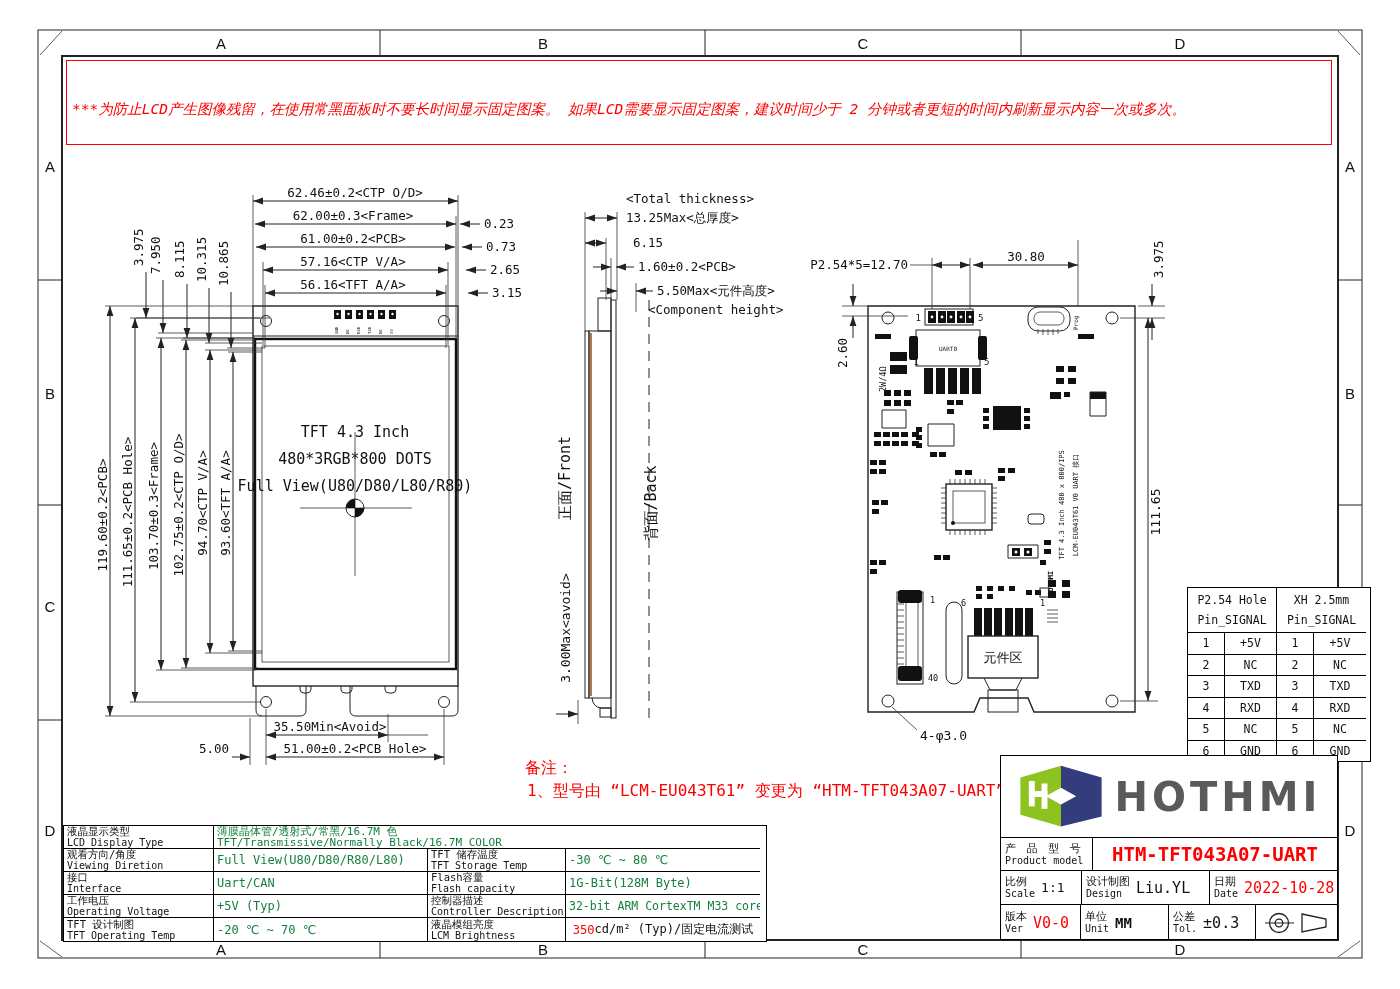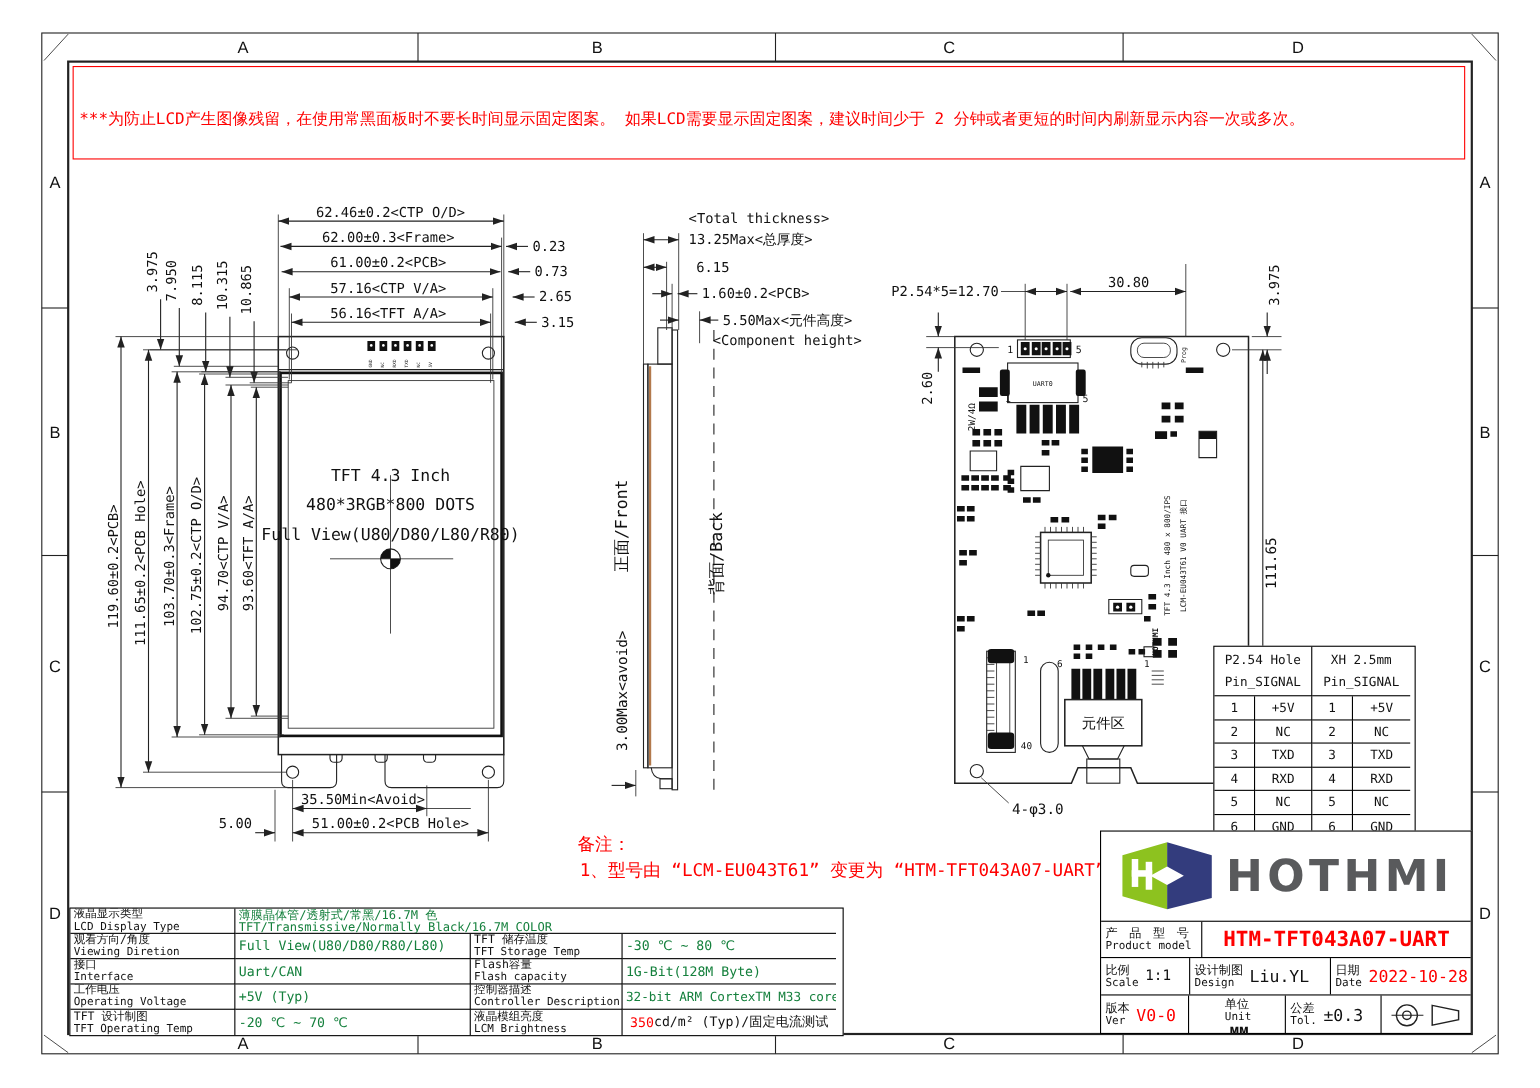--- a/index.html
+++ b/index.html
@@ -18,25 +18,25 @@
   .tiny{font-size:4px;}
   .t6{font-size:6px;}
   .t7{font-size:7px;}
   .t8{font-size:8.5px;}
   .t9{font-size:9px;}
   .zone{position:absolute;width:30px;height:16px;text-align:center;font-size:15px;
         font-family:"Liberation Sans","DejaVu Sans",sans-serif;color:#111;}
   
   #warnbox{position:absolute;left:66px;top:60px;width:1264px;height:83px;
            border:1px solid #fe0000;color:#fe0000;white-space:pre;overflow:hidden;}
-  #warnbox .w1{font-size:14.5px;line-height:20px;padding-left:5px;}
+  #warnbox .w1{font-size:14.5px;line-height:20px;padding-left:5px;font-style:italic;}
   
   .note{position:absolute;color:#fe0000;font-size:16px;white-space:pre;}
   
-  #pintable{position:absolute;left:1103px;top:587px;width:182px;
+  #pintable{position:absolute;left:1187px;top:587px;width:182px;
             border:1.5px solid #000;display:grid;grid-template-columns:37px 52px 37px 52px;
             background:#fff;font-size:11.5px;}
   #pintable .hc{grid-column:span 2;border-right:1px solid #000;border-bottom:1px solid #000;
             text-align:center;height:44px;display:flex;flex-direction:column;justify-content:center;gap:6px;}
   #pintable .hc.last{border-right:none;}
   #pintable .c{border-right:1px solid #000;border-bottom:1px solid #000;height:20.5px;
             display:flex;align-items:center;justify-content:center;}
   #pintable .c.lastcol{border-right:none;}
   #pintable .c.lastrow{border-bottom:none;}
   #pintable .hc.hrow{border-bottom:1px solid #000;}
@@ -561,21 +561,21 @@
       </div>
     </div>
     <div class="tb-row last" style="height:35px;">
       <div class="tb-cell" style="width:80px;">
         <div class="tb-lab">
             <div class="cn">版本</div>
             <div class="en">Ver</div>
           </div>
         <div class="tb-val red">V0-0</div>
       </div>
-      <div class="tb-cell" style="width:88px;flex-direction:column;">
+      <div class="tb-cell" style="width:88px;">
         <div class="tb-lab">
             <div class="cn">单位</div>
             <div class="en">Unit</div>
           </div>
         <div class="tb-val" style="font-weight:bold;font-size:14px;">MM</div>
       </div>
       <div class="tb-cell" style="width:87px;">
         <div class="tb-lab">
             <div class="cn">公差</div>
             <div class="en">Tol.</div>

